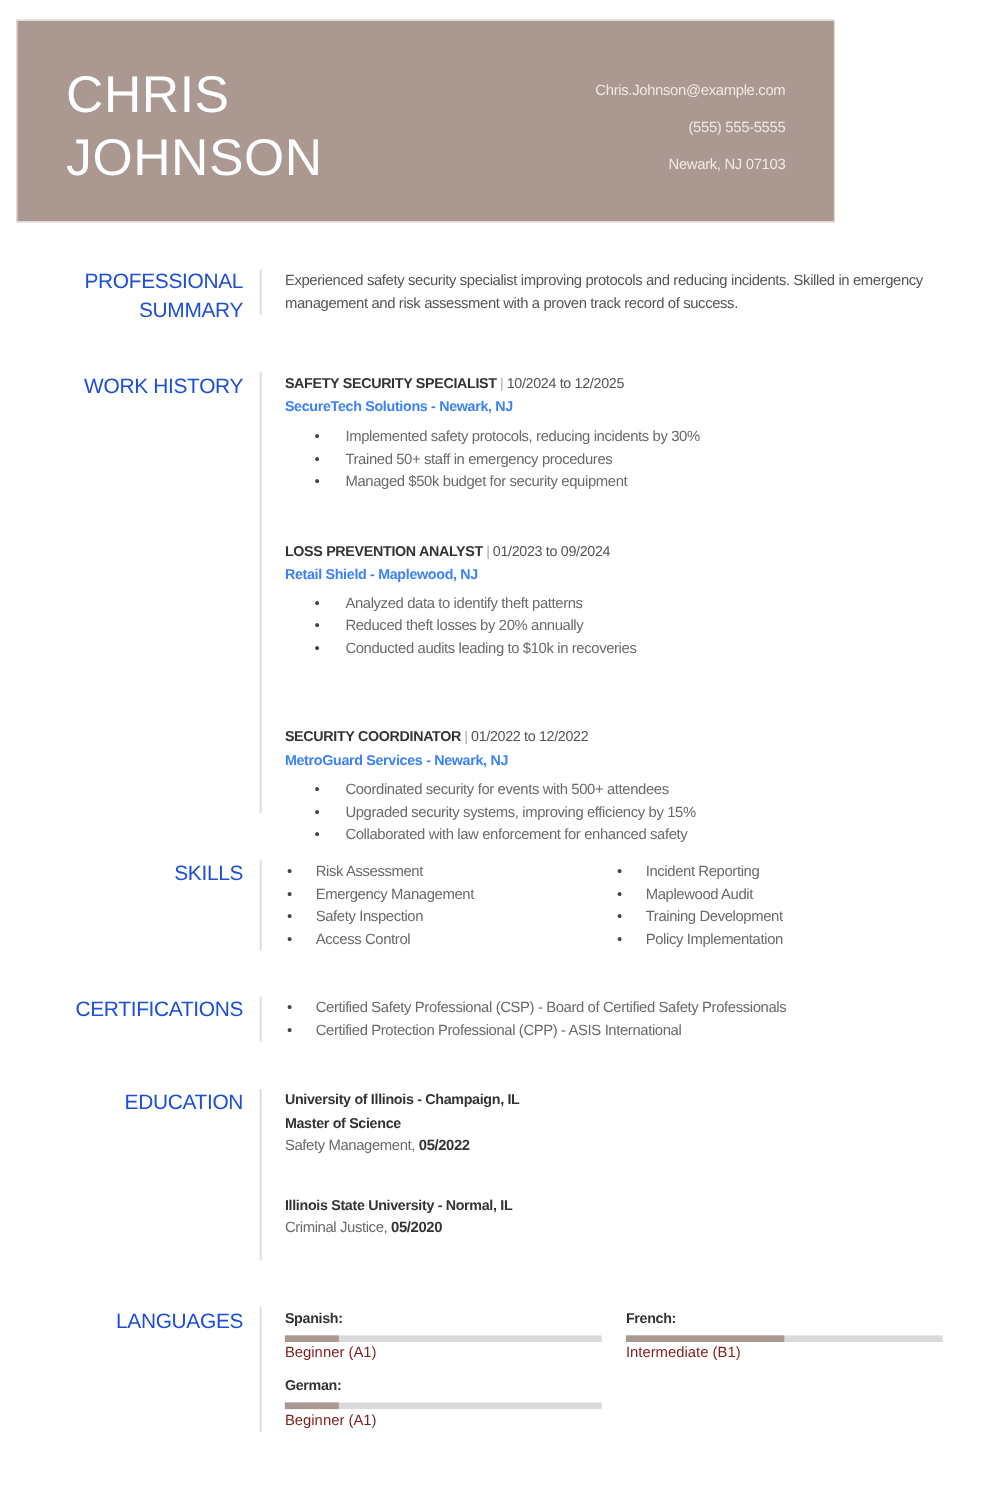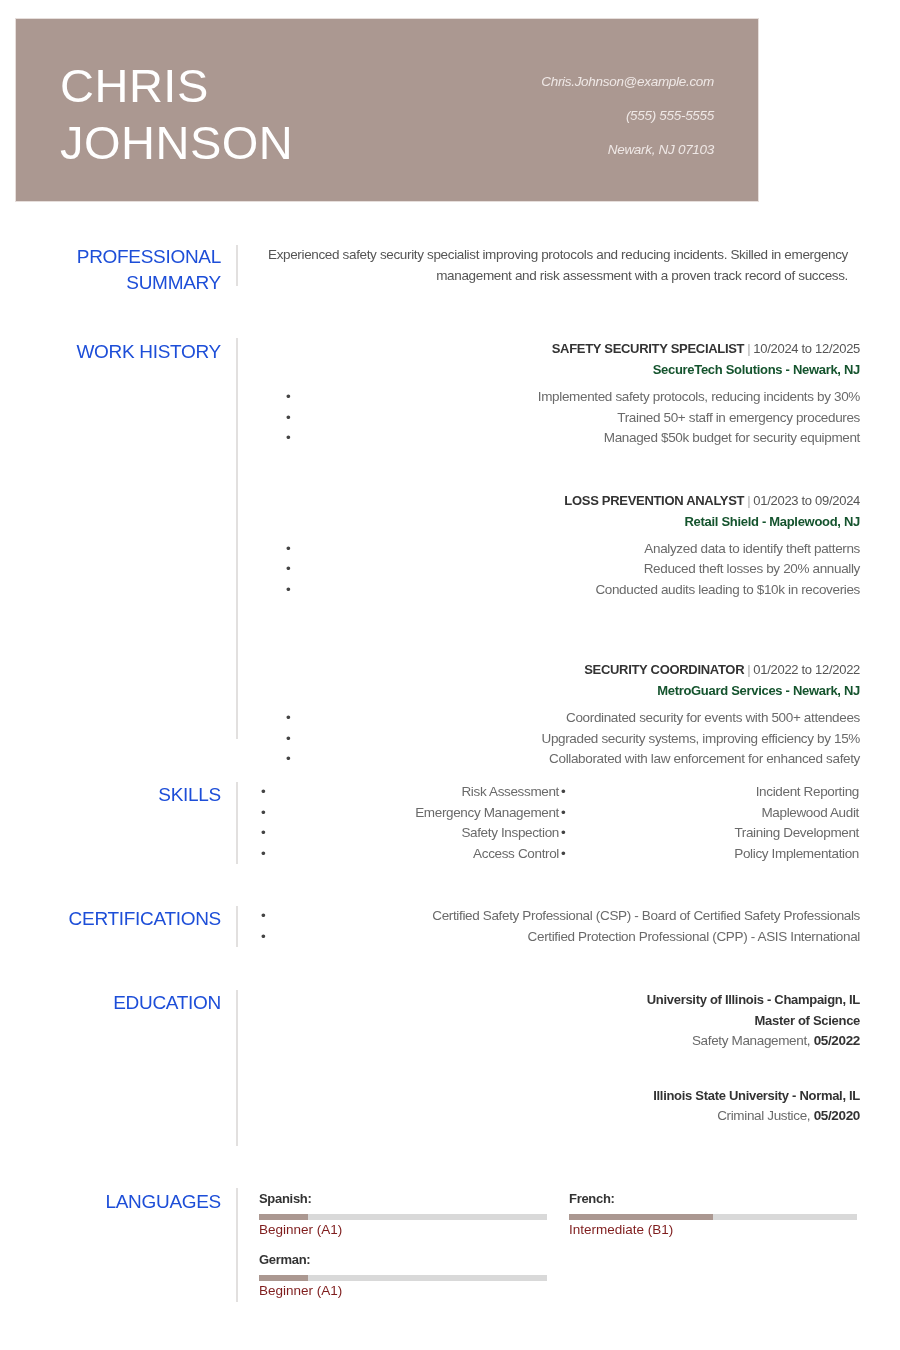--- a/index.html
+++ b/index.html
@@ -5,36 +5,36 @@
   html, body { margin: 0; padding: 0; background: #ffffff; }
   body { width: 900px; height: 1350px; position: relative; overflow: hidden;
          font-family: "Liberation Sans", "DejaVu Sans", sans-serif; color: #555; }
 
   .header { position: absolute; left: 15px; top: 18px; width: 744px; height: 184px;
             background: #ab9891; border: 1px solid #e6dedb; box-sizing: border-box; }
   .name { position: absolute; left: 44px; top: 38px; color: #ffffff;
           font-size: 47px; line-height: 57px; font-weight: normal; letter-spacing: 0.5px; }
   .name div { white-space: nowrap; }
   .contact { position: absolute; right: 44px; top: 46px; text-align: right;
-             color: #efe8e6; font-size: 13.5px; line-height: 34px; letter-spacing: -0.3px; font-style: italic; }
+             color: #efe8e6; font-size: 13.5px; line-height: 34px; letter-spacing: -0.3px; }
 
   .section { position: absolute; left: 0; width: 900px; }
   .sec-title { position: absolute; left: 40px; width: 181px; text-align: right;
                color: #1d4ed8; font-size: 19px; line-height: 26px; letter-spacing: -0.3px; }
   .divider { position: absolute; left: 236px; width: 2px; background: #e2e0df; }
-  .content { position: absolute; left: 259px; right: 40px; font-size: 13.5px; letter-spacing: -0.35px; text-align: right; }
+  .content { position: absolute; left: 259px; right: 40px; font-size: 13.5px; letter-spacing: -0.35px; }
 
   .summary-text { color: #555; line-height: 21px; }
 
   .job { margin-bottom: 0; }
   .job-head { color: #333; font-size: 13px; line-height: 20px; letter-spacing: -0.3px; }
   .job-title { font-weight: bold; }
   .job-sep { color: #aaa; margin: 0 3px; }
   .job-dates { color: #555; }
-  .job-company { color: #14532d; font-weight: bold; font-size: 13px; line-height: 21px; letter-spacing: -0.3px; }
+  .job-company { color: #3b82f6; font-weight: bold; font-size: 13px; line-height: 21px; letter-spacing: -0.3px; }
   ul.bul { list-style: none; margin: 7px 0 0 0; padding: 0 0 0 27px; }
   ul.bul li { position: relative; padding-left: 28px; color: #6a6a6a; line-height: 20.5px; font-size: 13.5px; }
   ul.bul li::before { content: "•"; position: absolute; left: 0; color: #444; }
 
   ul.plain { list-style: none; margin: 0; padding: 0; }
   ul.plain li { position: relative; padding-left: 28px; color: #6a6a6a; line-height: 20.5px; font-size: 13.5px; }
   ul.plain li::before { content: "•"; position: absolute; left: 2px; color: #444; }
 
   .skills-grid { display: flex; }
   .skills-col { width: 300px; }

